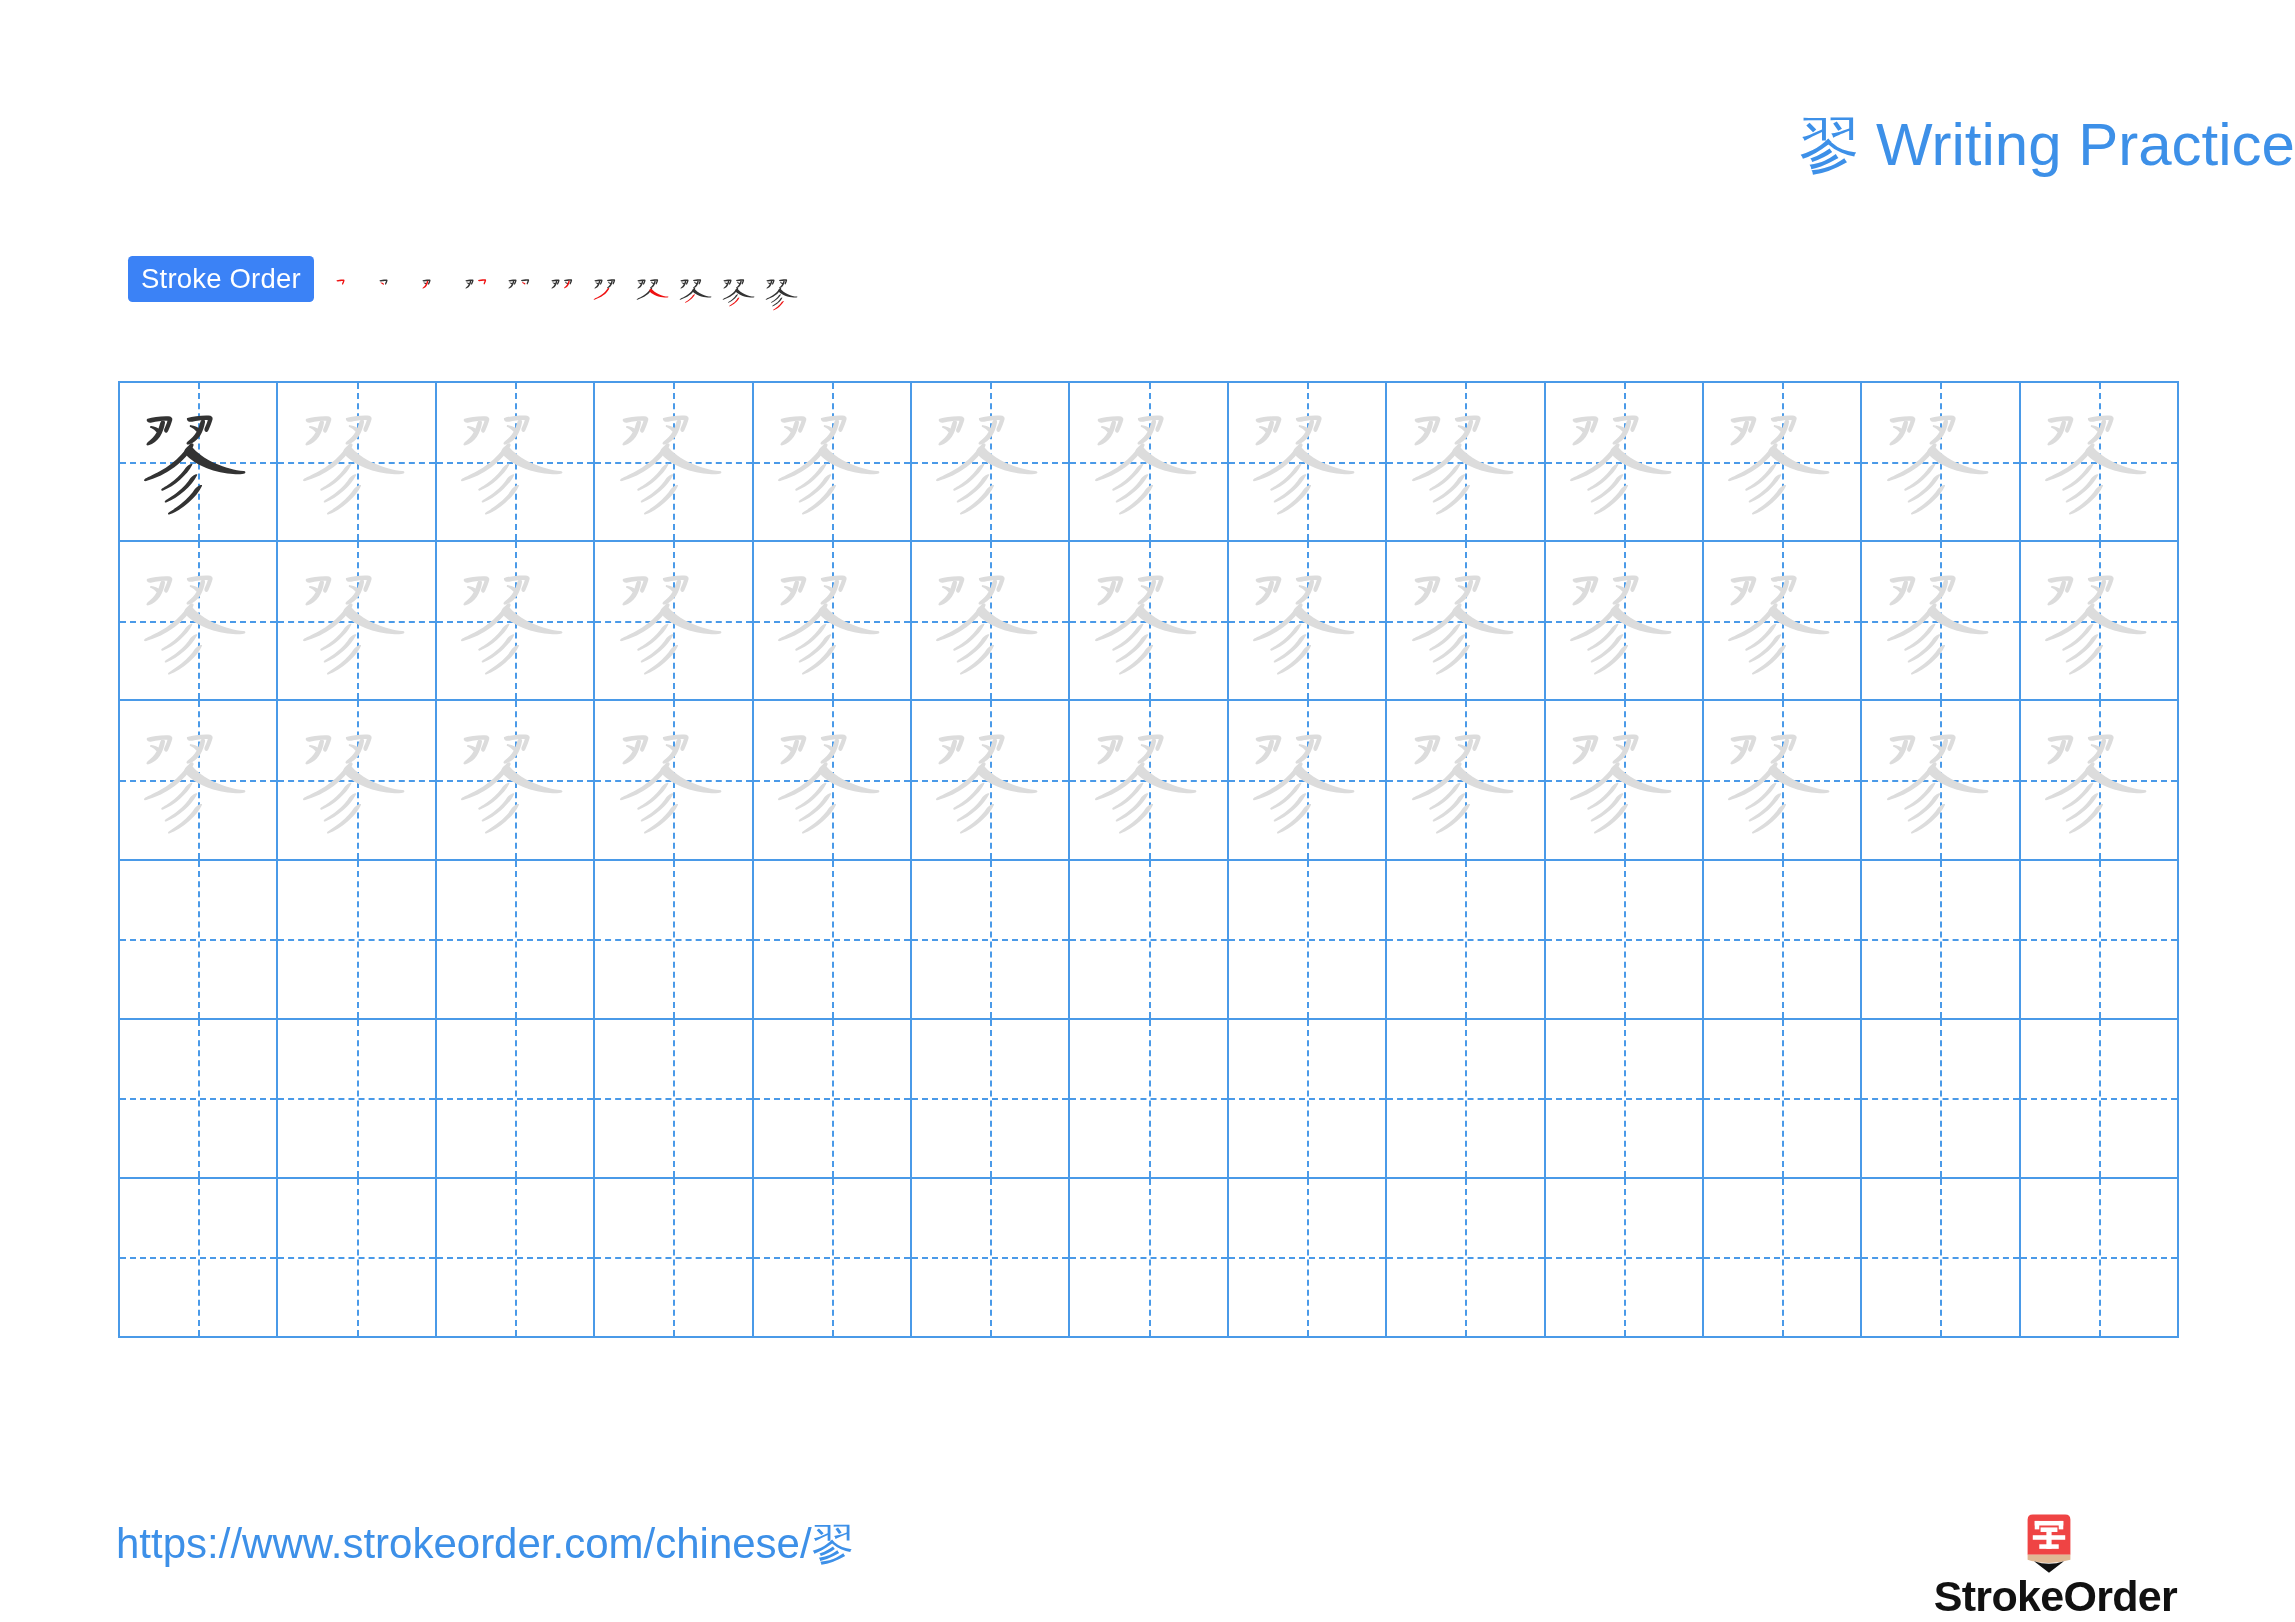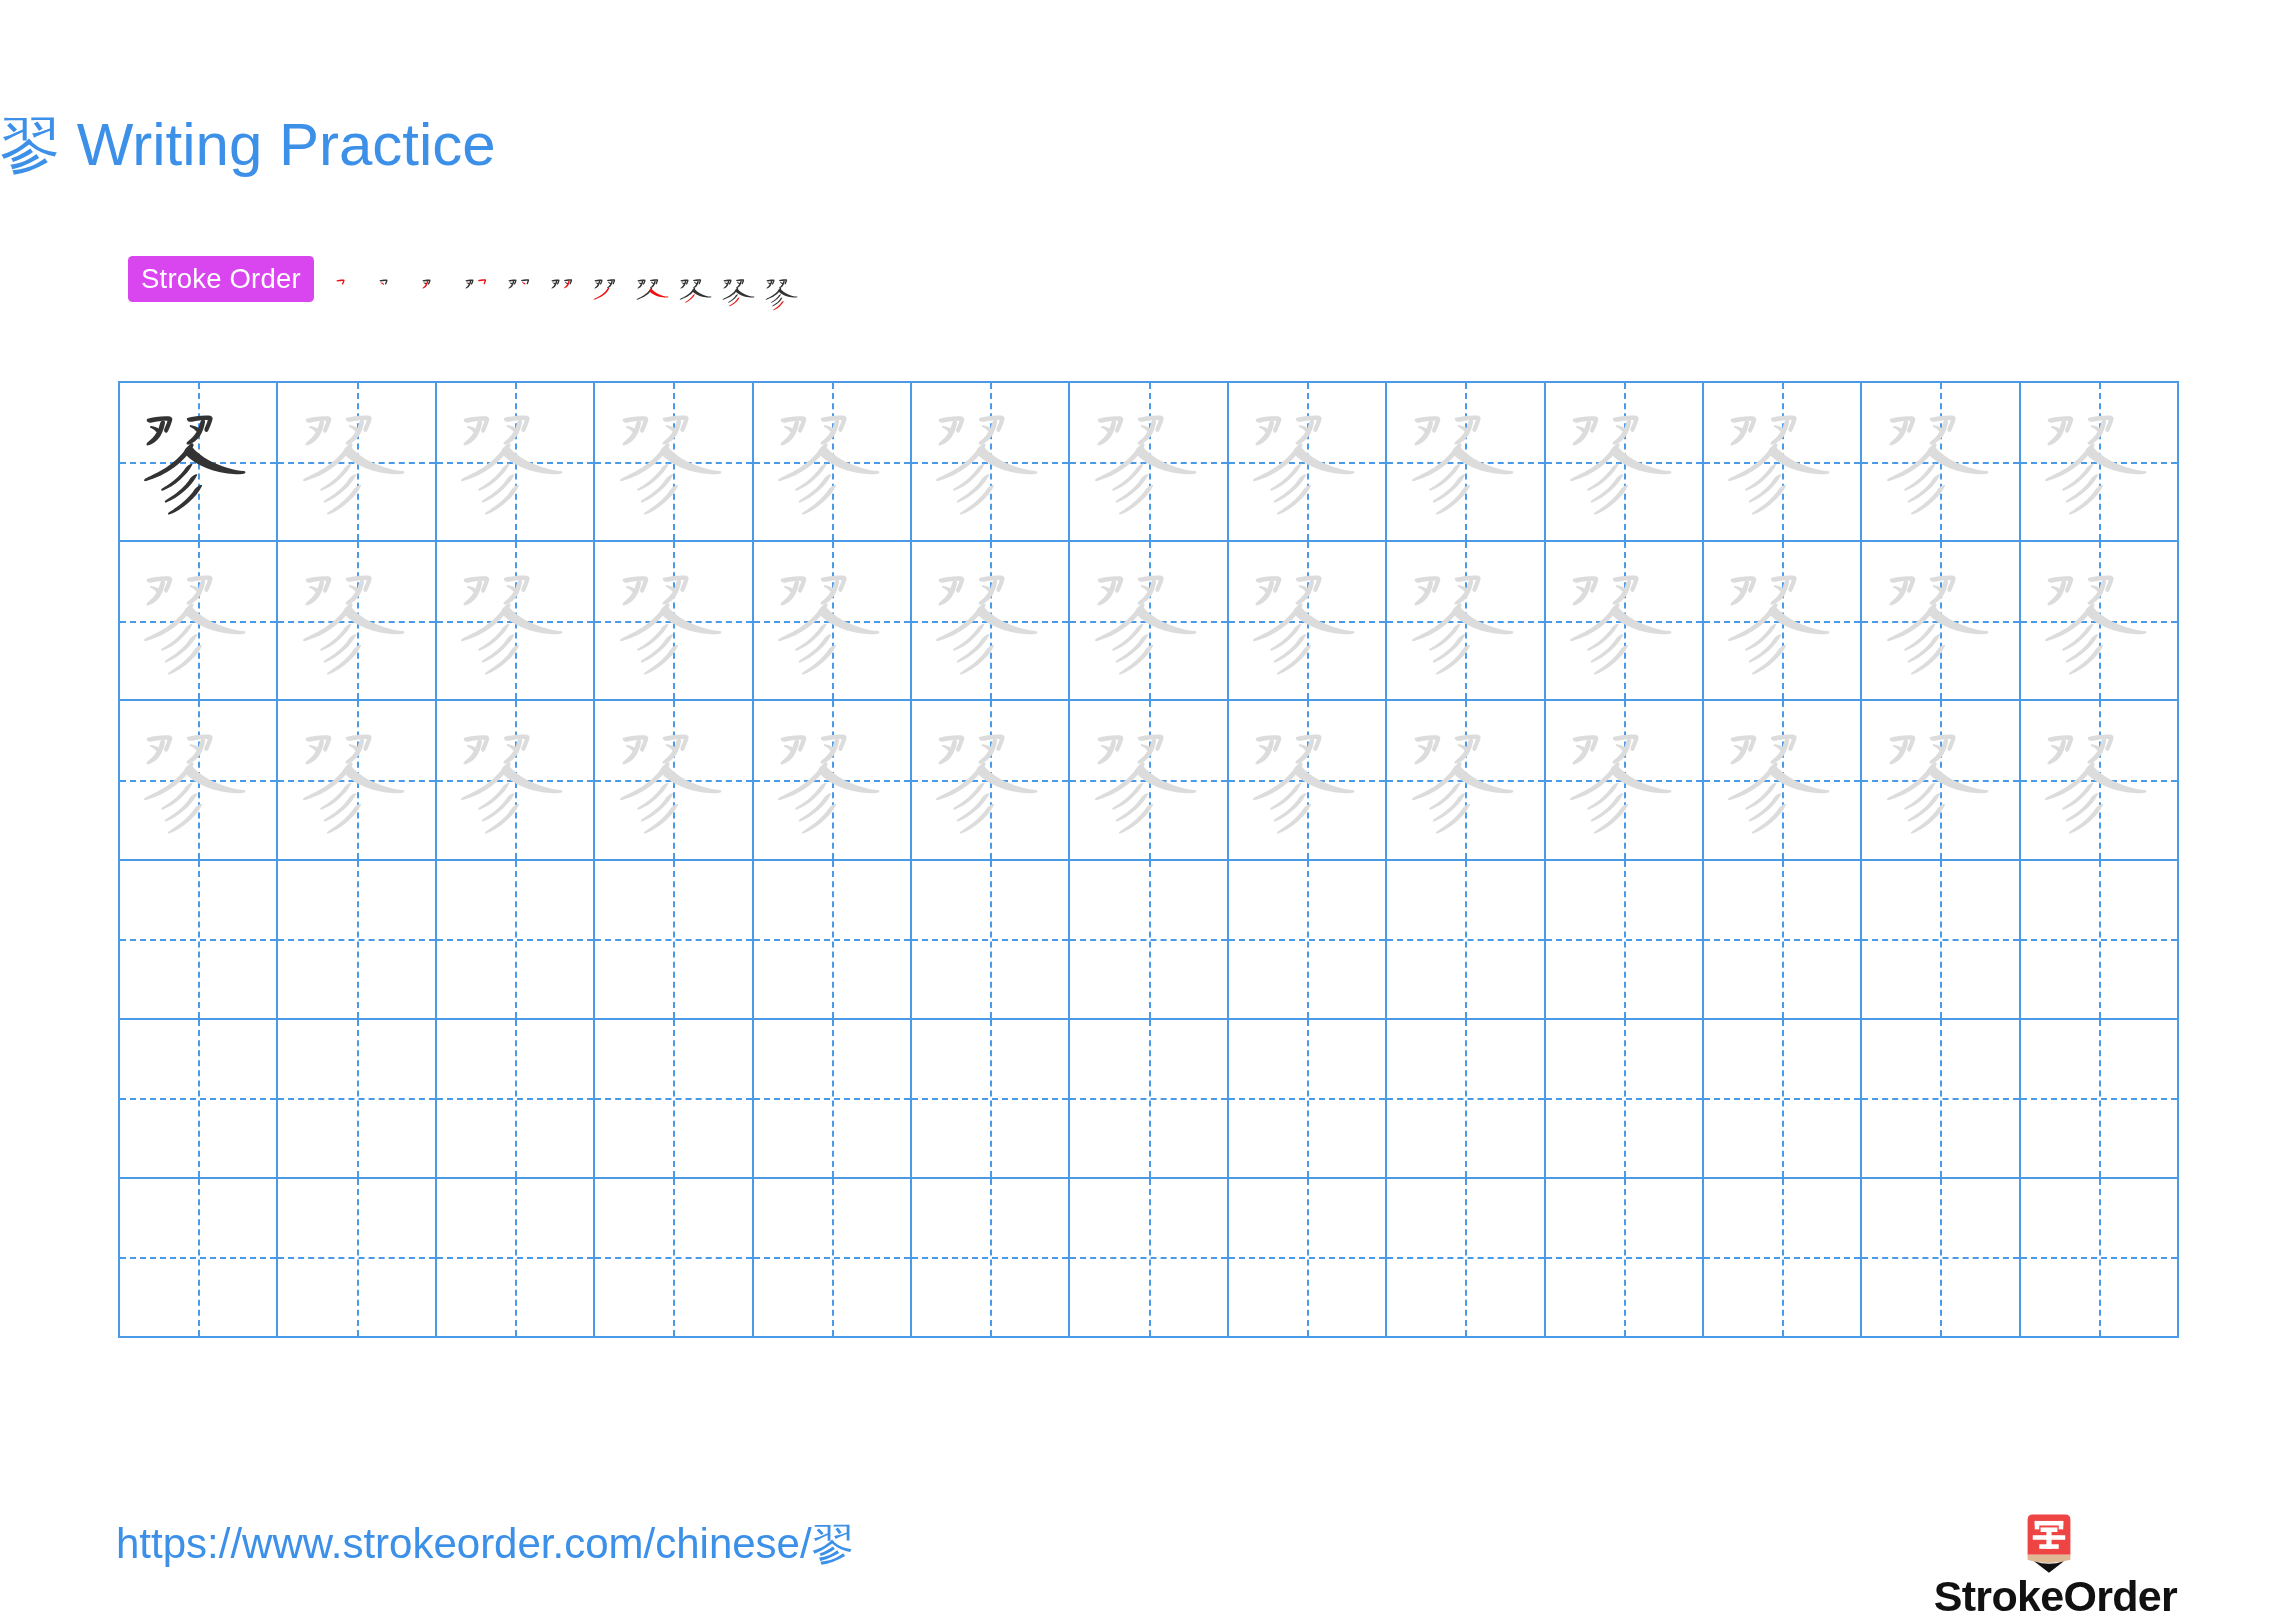--- a/index.html
+++ b/index.html
@@ -14,42 +14,42 @@
     font-family: "Liberation Sans", sans-serif;
     overflow: hidden;
   }
 
   
   #page-title {
     position: absolute;
     top: 105px;
     left: 0;
     width: 2295px;
-    text-align: left;
+    text-align: right;
     font-size: 60px;
     line-height: 79px;
     color: #3d90e8;
     font-weight: 400;
     white-space: nowrap;
   }
   #page-title .title-char {
     font-family: "DejaVu Sans", sans-serif;
   }
 
   
   #stroke-order-row {
     position: absolute;
     top: 243px;
     left: 128px;
     height: 72px;
     display: flex;
     align-items: center;
   }
   #stroke-order-badge {
-    background: #d946ef;
+    background: #3b82f6;
     color: #ffffff;
     font-size: 27.5px;
     line-height: 27.5px;
     padding: 8.5px 13px 9.8px 13px;
     border-radius: 4.6px;
     white-space: nowrap;
     letter-spacing: 0.2px;
   }
   #stroke-steps {
     display: flex;

